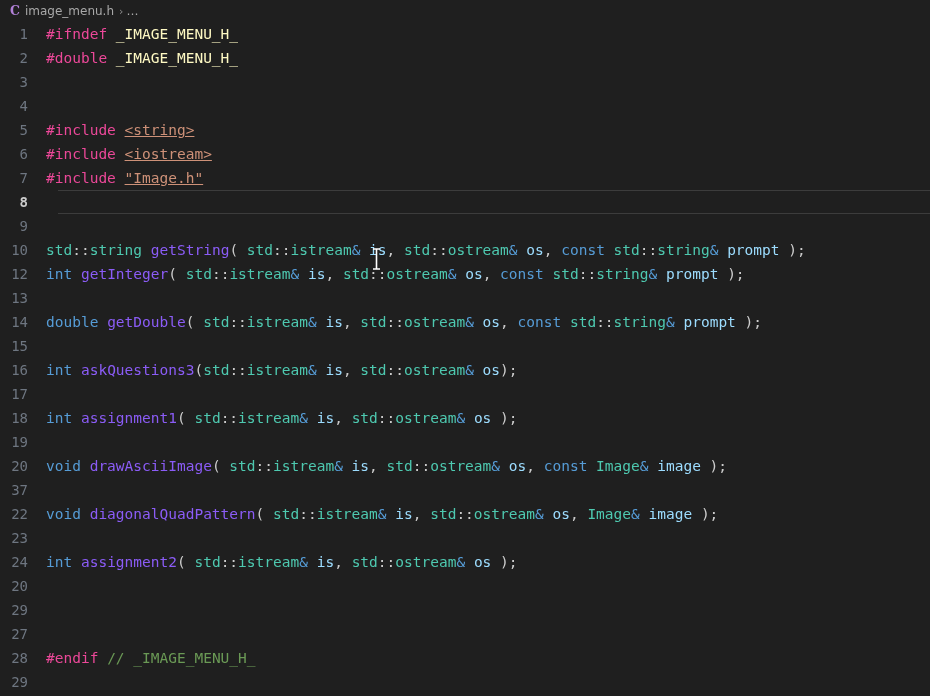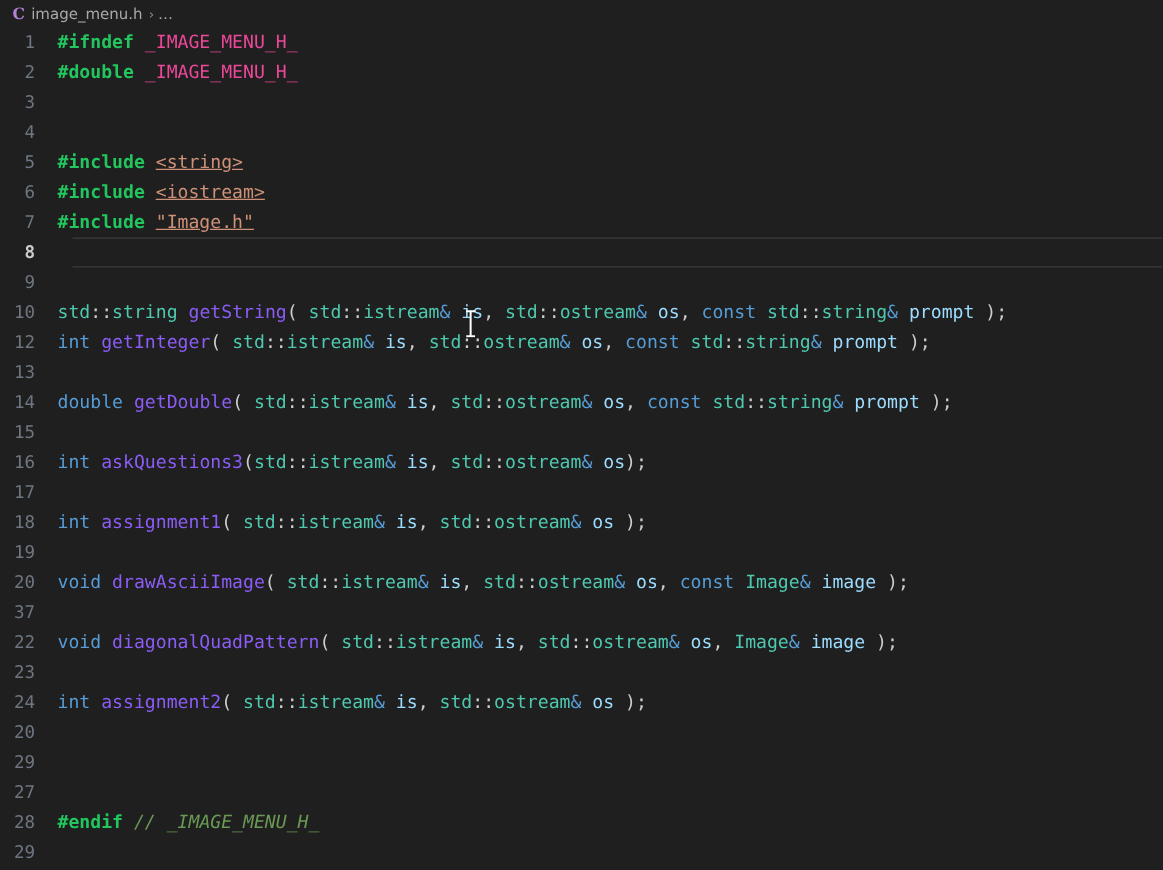--- a/index.html
+++ b/index.html
@@ -102,30 +102,30 @@
     font-weight: bold;
   }
   .code {
     flex: 1 1 auto;
     padding-left: 2px;
     color: #cccccc;
     overflow: hidden;
   }
 
   
-  .t-pp      { color: #22c55e; font-weight: bold; }  
-  .t-macro   { color: #ec4899; text-align: center; }  
+  .t-pp      { color: #ec4899; }  
+  .t-macro   { color: #fef9c3; text-align: center; }  
   .t-string  { color: #ce9178; text-decoration: underline; }  
   .t-keyword { color: #569cd6; }  
   .t-type    { color: #4ec9b0; }  
   .t-ns      { color: #cccccc; }  
   .t-func    { color: #8b5cf6; }  
   .t-var     { color: #9cdcfe; }  
   .t-punct   { color: #cccccc; }
-  .t-comment { color: #6a9955; font-style: italic; }
+  .t-comment { color: #6a9955; }
   .t-plain   { color: #cccccc; }
 
   
   #mouse-cursor {
     position: absolute;
     left: 371px;
     top: 248px;
     width: 11px;
     height: 22px;
     pointer-events: none;

